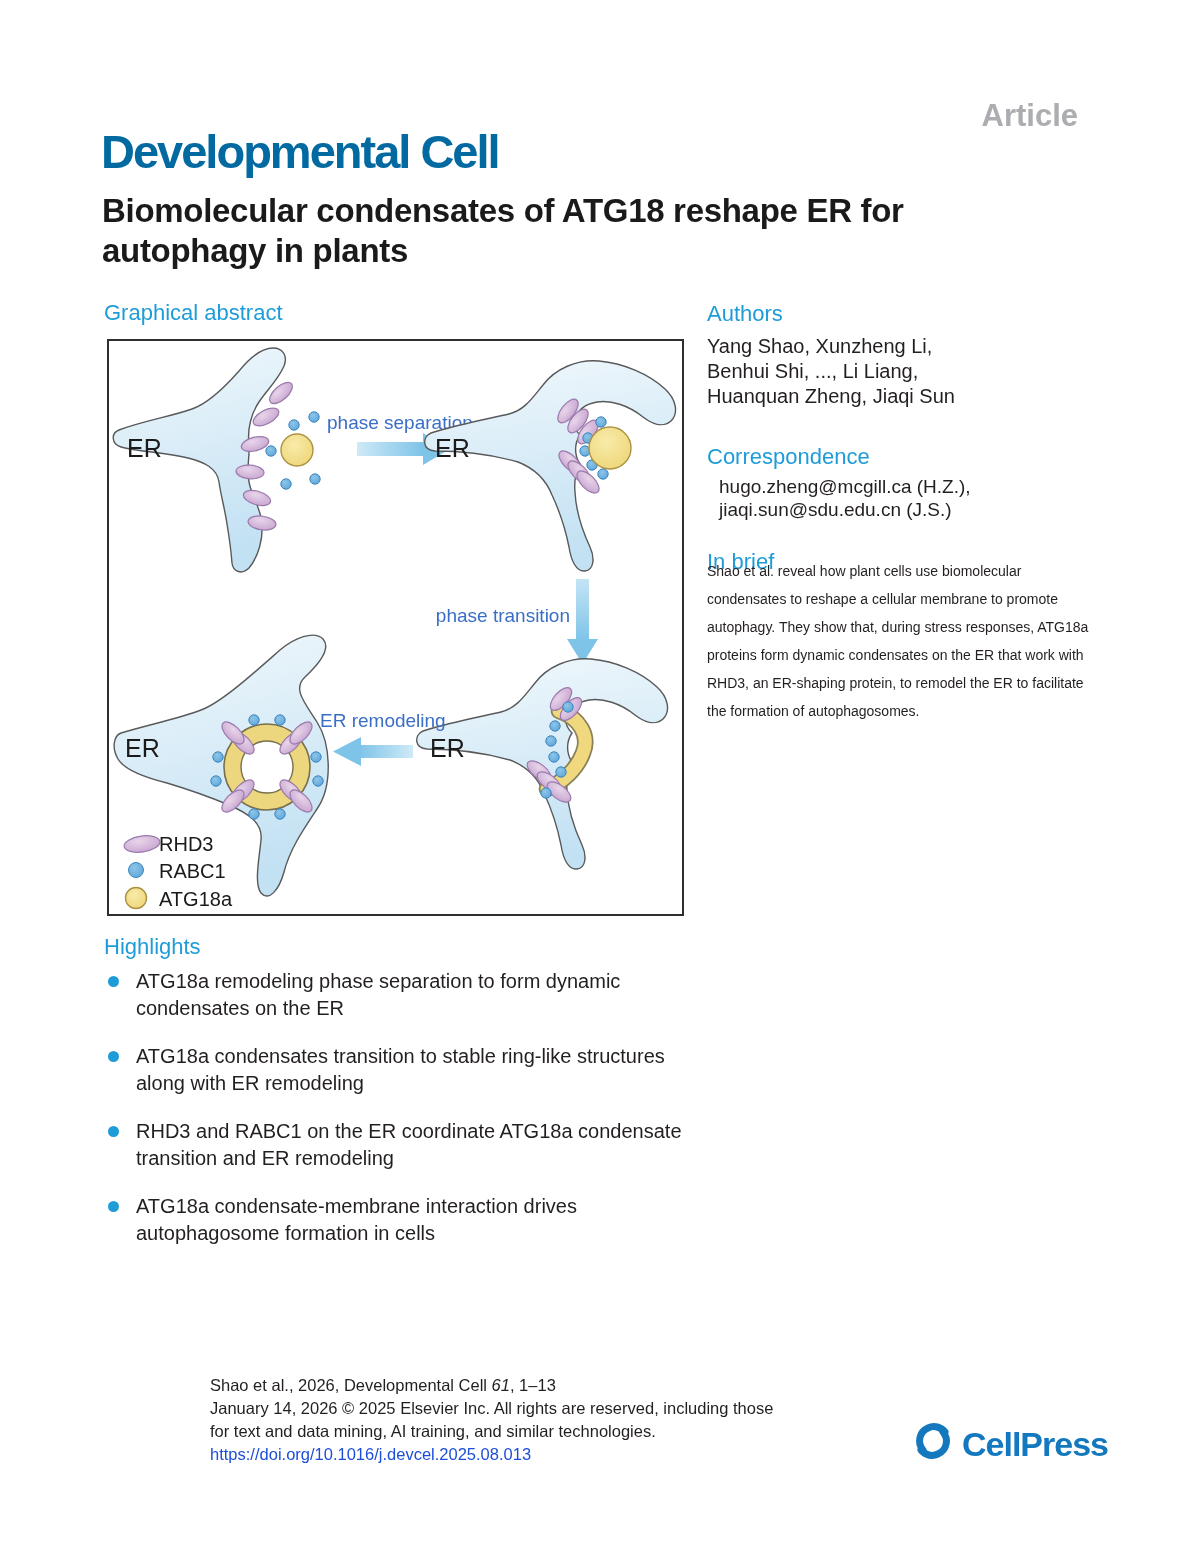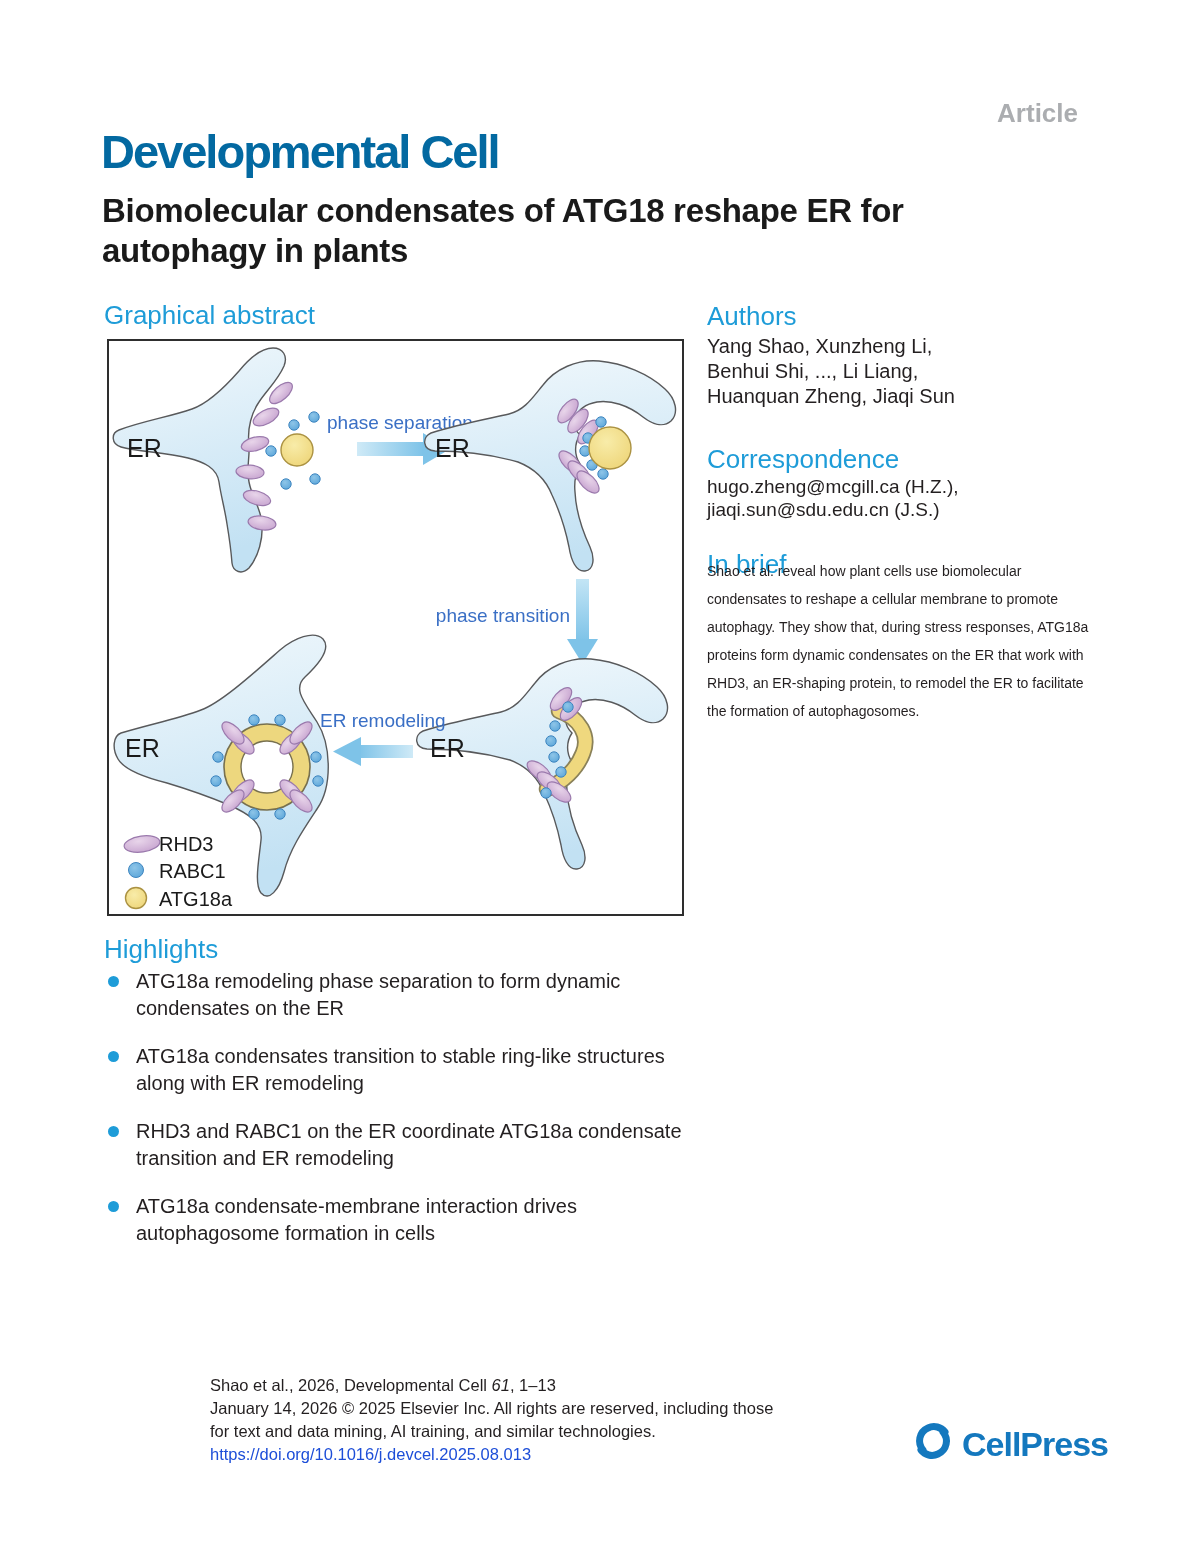--- a/index.html
+++ b/index.html
@@ -1,32 +1,32 @@
 <!DOCTYPE html>
 <html><head>
 <meta charset="utf-8">
 <style>
   * { margin:0; padding:0; box-sizing:border-box; }
   html,body { background:#ffffff; }
   body { font-family:"Liberation Sans", sans-serif; color:#231f20; }
   .page { position:relative; width:1200px; height:1557px; background:#ffffff; overflow:hidden; }
 
-  .article-tag { position:absolute; top:98px; right:122px; font-size:26px; font-weight:bold; color:#abadb0; }
+  .article-tag { position:absolute; top:98px; right:122px; font-size:31px; font-weight:bold; color:#abadb0; }
   .journal-logo { position:absolute; top:124px; left:101px; font-size:47px; font-weight:bold; color:#0369a1; letter-spacing:-2px; }
   .paper-title { position:absolute; top:191px; left:102px; font-size:33px; font-weight:bold; line-height:40px; letter-spacing:-0.3px; color:#1a1a1a; }
 
-  .cyan-h { font-size:26px; color:#1e9cd8; }
+  .cyan-h { font-size:22px; color:#1e9cd8; }
   .ga-heading { position:absolute; top:300px; left:104px; }
   .ga-box { position:absolute; top:339px; left:107px; width:577px; height:577px; border:2px solid #2e2e2e; background:#ffffff; }
 
   .rc { position:absolute; left:707px; width:382px; }
   .authors-h { top:301px; }
   .authors-names { top:334px; font-size:20px; line-height:25px; white-space:pre-line; }
   .corr-h { top:444px; }
-  .corr-emails { top:475px; font-size:19px; line-height:23px; white-space:pre-line; }
+  .corr-emails { top:475px; font-size:19px; line-height:23px; white-space:pre-line;margin-left:12px; }
   .inbrief-h { top:549px; }
   .inbrief-text { top:557px; font-size:14px; line-height:28px; }
 
   .hl-heading { position:absolute; top:934px; left:104px; }
   .hl-list { position:absolute; top:968px; left:104px; width:620px; }
   .hl-item { display:flex; margin-bottom:21px; }
   .hl-bullet { flex:0 0 auto; width:11px; height:11px; border-radius:50%; background:#1e9cd8; margin:8px 17px 0 4px; }
   .hl-text { font-size:20px; line-height:27px; width:580px; }
 
   .footer { position:absolute; left:210px; top:1374px; font-size:16.5px; line-height:23px; }

